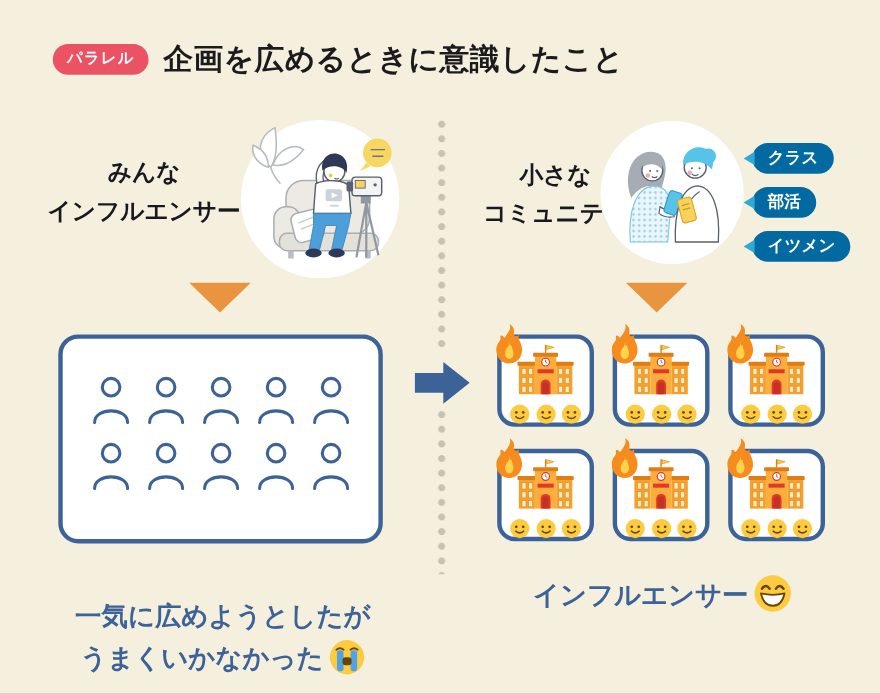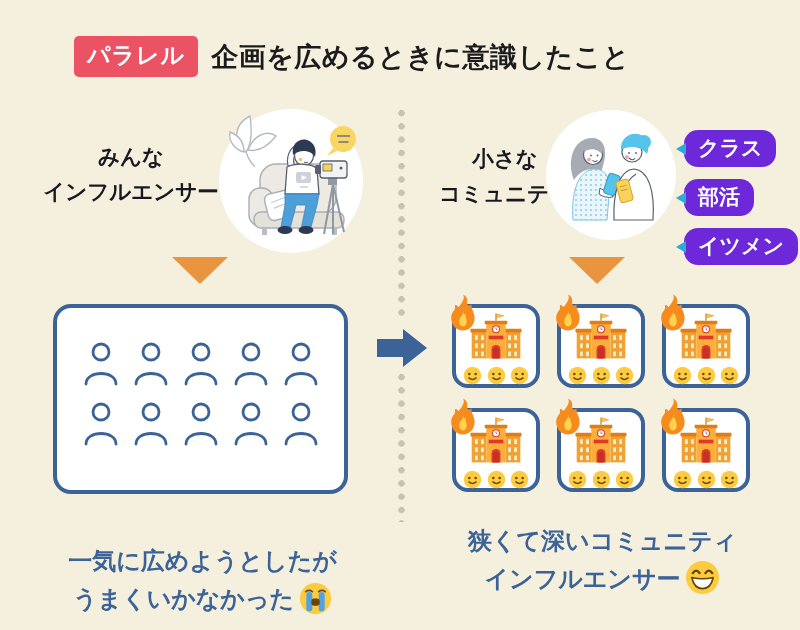--- a/index.html
+++ b/index.html
@@ -5,40 +5,40 @@
   * { margin:0; padding:0; box-sizing:border-box; }
   html,body { background:#ddd; }
   body { font-family:"Liberation Sans", sans-serif; }
   #canvas {
     position:relative; width:800px; height:630px;
     background:#F5F0DE; overflow:hidden; margin:0 auto;
   }
   
   .header { position:absolute; left:48px; top:36px; display:flex; align-items:center; gap:13px; }
   .badge {
-    background:#EB5365; color:#fff; font-size:23px; font-weight:700;
-    padding:4px 13px 6px; border-radius:5px; letter-spacing:1px;margin-left:26px;
+    background:#EB5365; color:#fff; font-size:14px; font-weight:700;
+    padding:4px 13px 6px; border-radius:16px; letter-spacing:1px;
   }
   .title { font-size:27px; font-weight:800; color:#1B1B1E; letter-spacing:0.5px; }
 
   
   .heading { position:absolute; text-align:center; font-weight:800; color:#181920; font-size:21.5px; line-height:35px;margin-top:16px; }
   .heading-left { left:36px; top:124px; width:190px; }
   .heading-right { left:434px; top:126px; width:142px; }
 
   
   .illo { position:absolute; }
   .illo-left { left:216px; top:106px; width:150px; height:150px; }
   .illo-right { left:544px; top:108px; width:135px; height:135px; }
   .illo svg { overflow:visible; display:block; }
 
   
   .tags { position:absolute; left:684px; top:130px; display:flex; flex-direction:column; gap:12px; align-items:flex-start; }
   .tag {
-    position:relative; background:#6d28d9; color:#fff; font-weight:700; font-size:21px;
+    position:relative; background:#0369a1; color:#fff; font-weight:700; font-size:15px;
     padding:4px 14px 5px; border-radius:14px; white-space:nowrap;
   }
   .tag::before {
     content:""; position:absolute; left:-8px; top:50%; transform:translateY(-50%);
     border-top:6px solid transparent; border-bottom:6px solid transparent; border-right:10px solid #2FA9D6;
   }
 
   
   .tri { position:absolute; width:0; height:0; border-left:28px solid transparent; border-right:28px solid transparent; border-top:27px solid #E9953F; }
   .tri-left { left:172px; top:257px; }
@@ -685,21 +685,20 @@
           <path d="M21.5 10.5 Q25 7.8 28.5 10.5" stroke="#66491F" stroke-width="2" fill="none" stroke-linecap="round"></path>
           <rect x="8" y="11" width="6.5" height="21" rx="3.2" fill="#4EA3E8"></rect>
           <rect x="21.5" y="11" width="6.5" height="21" rx="3.2" fill="#4EA3E8"></rect>
           <rect x="13.5" y="18" width="9" height="8" rx="3" fill="#664500"></rect>
         </svg>
       </span>
     </div>
   </div>
 
   <div class="caption caption-right">
-    <div>狭くて深いコミュニティ</div>
     <div>
       <span>インフルエンサー</span><span class="emoji-inline">
         <svg width="35" height="35" viewBox="0 0 36 36">
           <circle cx="18" cy="18" r="17" fill="#FDCB3F"></circle>
           <path d="M8 13.5 Q11.5 8.5 15 13.5" stroke="#664500" stroke-width="2.4" fill="none" stroke-linecap="round"></path>
           <path d="M21 13.5 Q24.5 8.5 28 13.5" stroke="#664500" stroke-width="2.4" fill="none" stroke-linecap="round"></path>
           <path d="M7 18 Q18 20.5 29 18 Q26.5 29.5 18 29.5 Q9.5 29.5 7 18 Z" fill="#fff" stroke="#664500" stroke-width="1.7" stroke-linejoin="round"></path>
         </svg>
       </span>
     </div>

